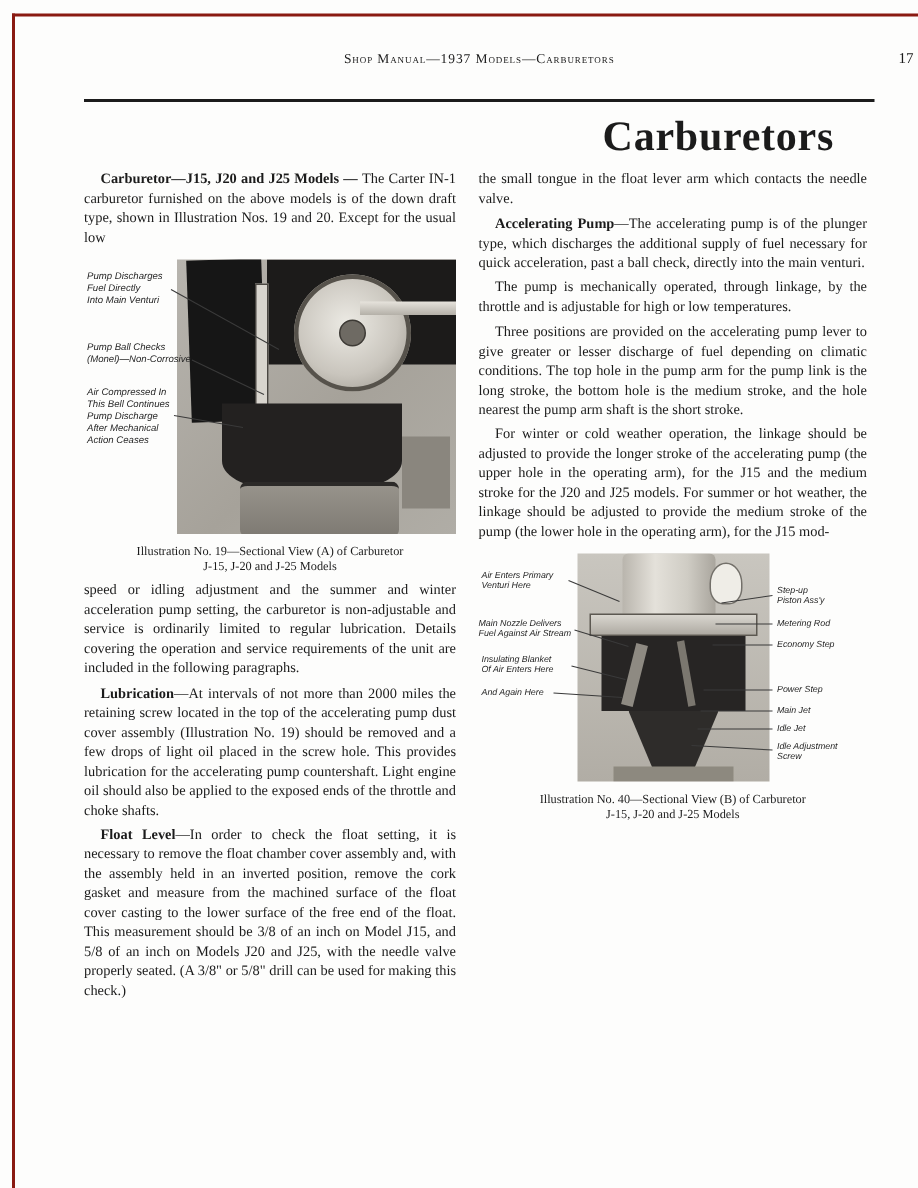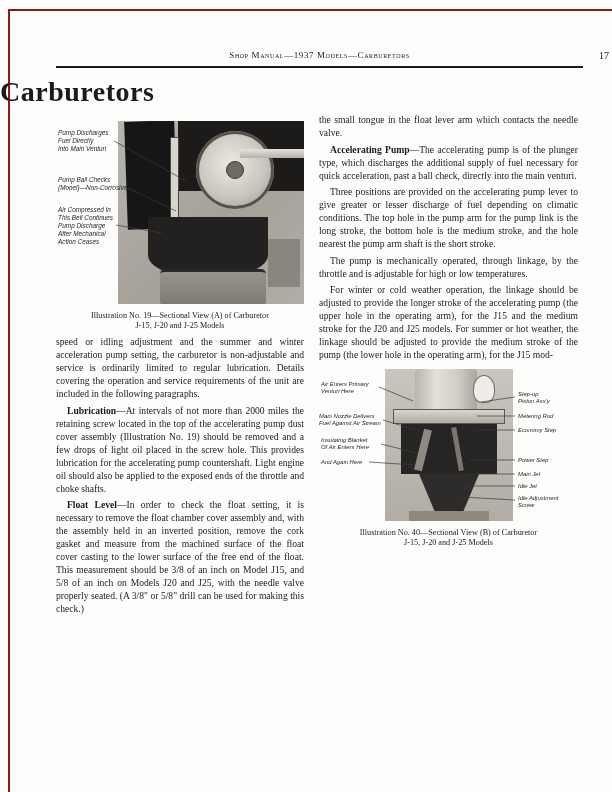--- a/index.html
+++ b/index.html
@@ -2,25 +2,25 @@
 <html><head>
 <meta charset="utf-8">
 <style>
   html,body{margin:0;padding:0;background:#e9e7e2;}
   .page{position:relative;width:612px;height:792px;margin:0 auto;background:#fdfdfc;overflow:hidden;
         font-family:"Liberation Serif",serif;color:#1b1b1b;}
   
   .edge-top{position:absolute;top:9px;left:8px;width:604px;height:2px;background:#8a1a12;}
   .edge-left{position:absolute;top:9px;left:8px;width:2px;height:783px;background:#8a1a12;}
   
-  .running-header{position:absolute;top:50px;left:56px;width:527px;text-align:center;
+  .running-header{position:absolute;top:34px;left:56px;width:527px;text-align:center;
                   font-size:9px;letter-spacing:.6px;font-variant:small-caps;}
   .page-number{position:absolute;right:-26px;top:0;font-size:10px;letter-spacing:0;}
   .header-rule{position:absolute;top:66px;left:56px;width:527px;height:2px;background:#1c1c1c;}
-  .page-title{position:absolute;top:76px;left:0;width:556px;margin:0;text-align:left;
+  .page-title{position:absolute;top:76px;left:0;width:556px;margin:0;text-align:right;
               font-size:28px;font-weight:700;letter-spacing:.5px;}
   
   .columns{position:absolute;top:113px;left:56px;display:flex;gap:15px;}
   .col-left{width:248px;}
   .col-right{width:259px;}
   .body-p{margin:0 0 3.5px 0;font-size:9.6px;line-height:13px;text-align:justify;}
   .indent{text-indent:11px;}
   .lead{font-weight:700;}
   
   figure{margin:8px 0 4px 0;padding:0;position:relative;}
@@ -76,20 +76,21 @@
     <span>Shop Manual—1937 Models—Carburetors</span>
     <span class="page-number">17</span>
   </div>
   <div class="header-rule"></div>
 
   <h1 class="page-title">Carburetors</h1>
 
   <div class="columns">
 
     <div class="col-left">
+      <p class="body-p indent"><b class="lead">Carburetor—J15, J20 and J25 Models — </b><span>The Carter IN-1 carburetor furnished on the above models is of the down draft type, shown in Illustration Nos. 19 and 20. Except for the usual low</span></p>
 
       <figure>
         <div class="fig-art fig19-art">
           <div class="p19-photo">
             <div class="p19-d1"></div>
             <div class="p19-d2"></div>
             <div class="p19-disc"></div>
             <div class="p19-hub"></div>
             <div class="p19-shaft"></div>
             <div class="p19-stem"></div>
@@ -120,22 +121,22 @@
       </figure>
 
       <p class="body-p"><span>speed or idling adjustment and the summer and winter acceleration pump setting, the carburetor is non-adjustable and service is ordinarily limited to regular lubrication. Details covering the operation and service requirements of the unit are included in the following paragraphs.</span></p>
       <p class="body-p indent"><b class="lead">Lubrication</b><span>—At intervals of not more than 2000 miles the retaining screw located in the top of the accelerating pump dust cover assembly (Illustration No. 19) should be removed and a few drops of light oil placed in the screw hole. This provides lubrication for the accelerating pump countershaft. Light engine oil should also be applied to the exposed ends of the throttle and choke shafts.</span></p>
       <p class="body-p indent"><b class="lead">Float Level</b><span>—In order to check the float setting, it is necessary to remove the float chamber cover assembly and, with the assembly held in an inverted position, remove the cork gasket and measure from the machined surface of the float cover casting to the lower surface of the free end of the float. This measurement should be 3/8 of an inch on Model J15, and 5/8 of an inch on Models J20 and J25, with the needle valve properly seated. (A 3/8" or 5/8" drill can be used for making this check.)</span></p>
     </div>
 
     <div class="col-right">
       <p class="body-p"><span>the small tongue in the float lever arm which contacts the needle valve.</span></p>
       <p class="body-p indent"><b class="lead">Accelerating Pump</b><span>—The accelerating pump is of the plunger type, which discharges the additional supply of fuel necessary for quick acceleration, past a ball check, directly into the main venturi.</span></p>
+      <p class="body-p indent"><span>The pump is mechanically operated, through linkage, by the throttle and is adjustable for high or low temperatures.</span></p>
       <p class="body-p indent"><span>Three positions are provided on the accelerating pump lever to give greater or lesser discharge of fuel depending on climatic conditions. The top hole in the pump arm for the pump link is the long stroke, the bottom hole is the medium stroke, and the hole nearest the pump arm shaft is the short stroke.</span></p>
-      <p class="body-p indent"><span>The pump is mechanically operated, through linkage, by the throttle and is adjustable for high or low temperatures.</span></p>
       <p class="body-p indent"><span>For winter or cold weather operation, the linkage should be adjusted to provide the longer stroke of the accelerating pump (the upper hole in the operating arm), for the J15 and the medium stroke for the J20 and J25 models. For summer or hot weather, the linkage should be adjusted to provide the medium stroke of the pump (the lower hole in the operating arm), for the J15 mod-</span></p>
 
       <figure>
         <div class="fig-art fig20-art">
           <div class="p20-photo">
             <div class="p20-horn"></div>
             <div class="p20-cup"></div>
             <div class="p20-flange"></div>
             <div class="p20-body"></div>
             <div class="p20-streak"></div>

